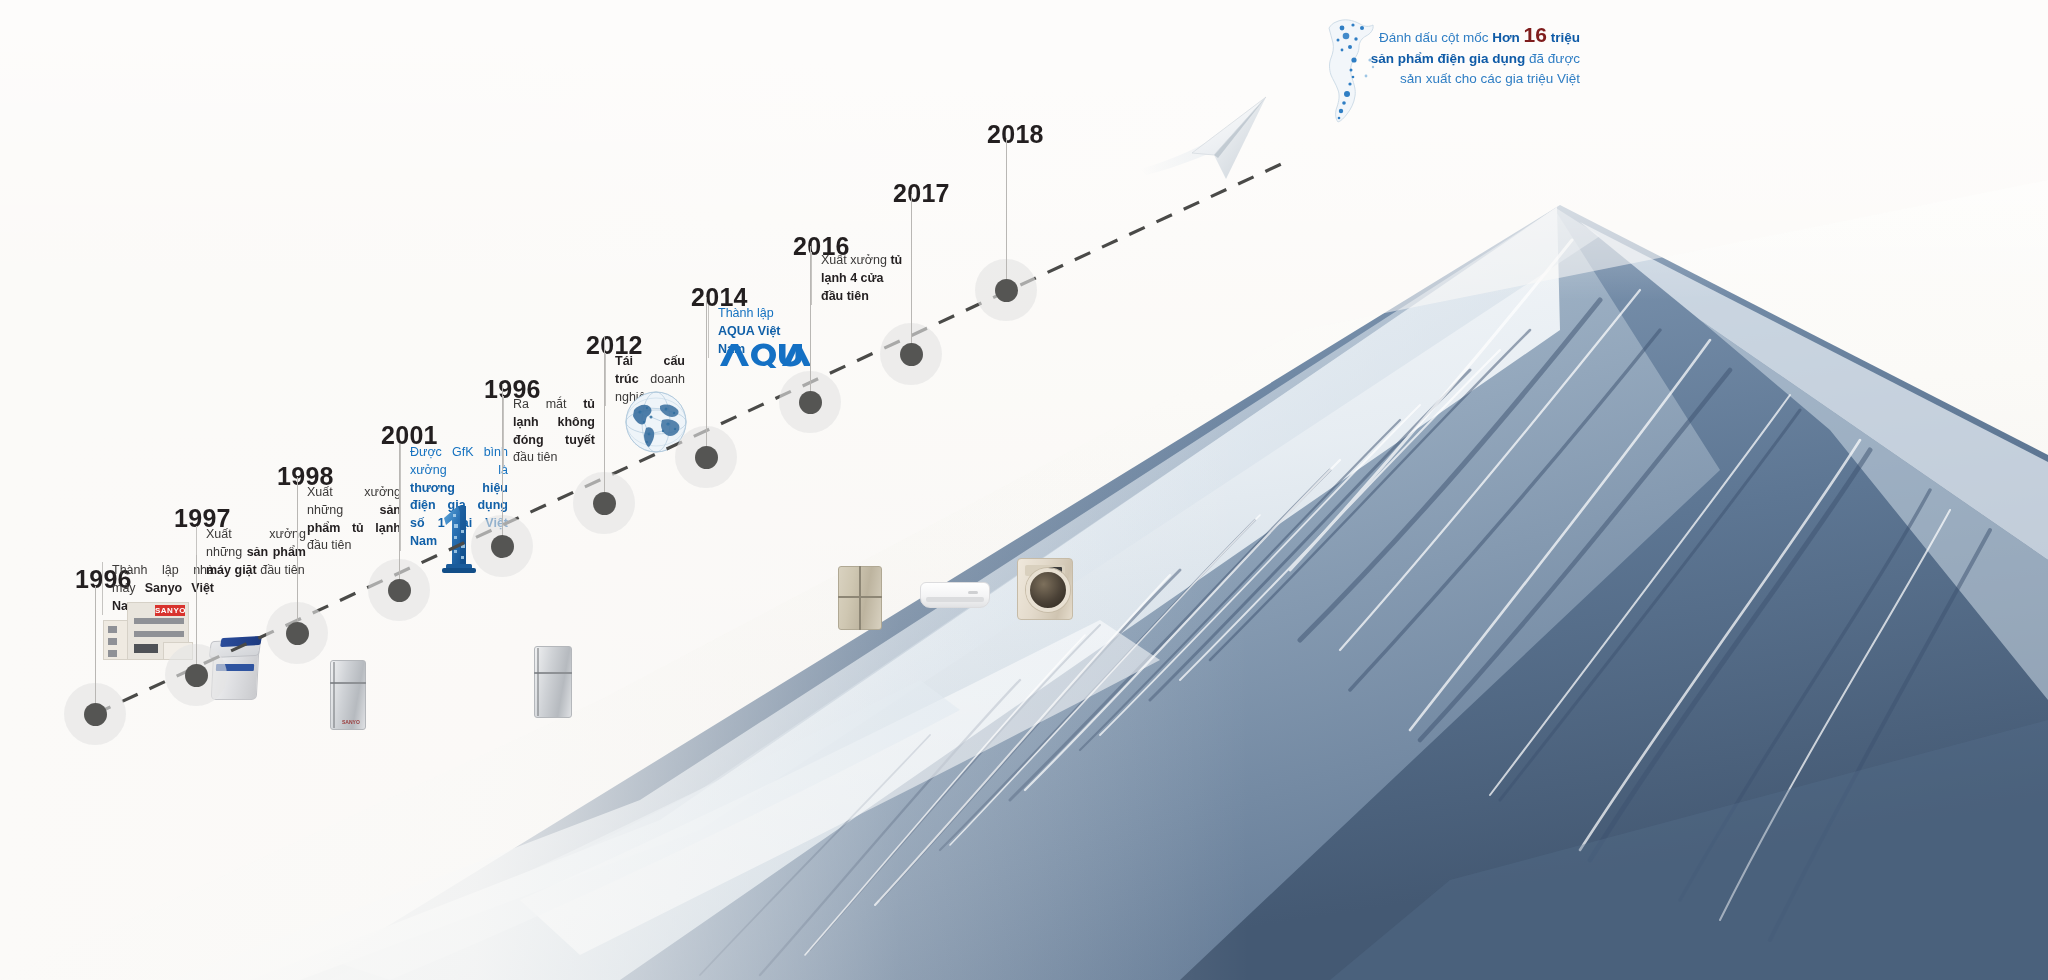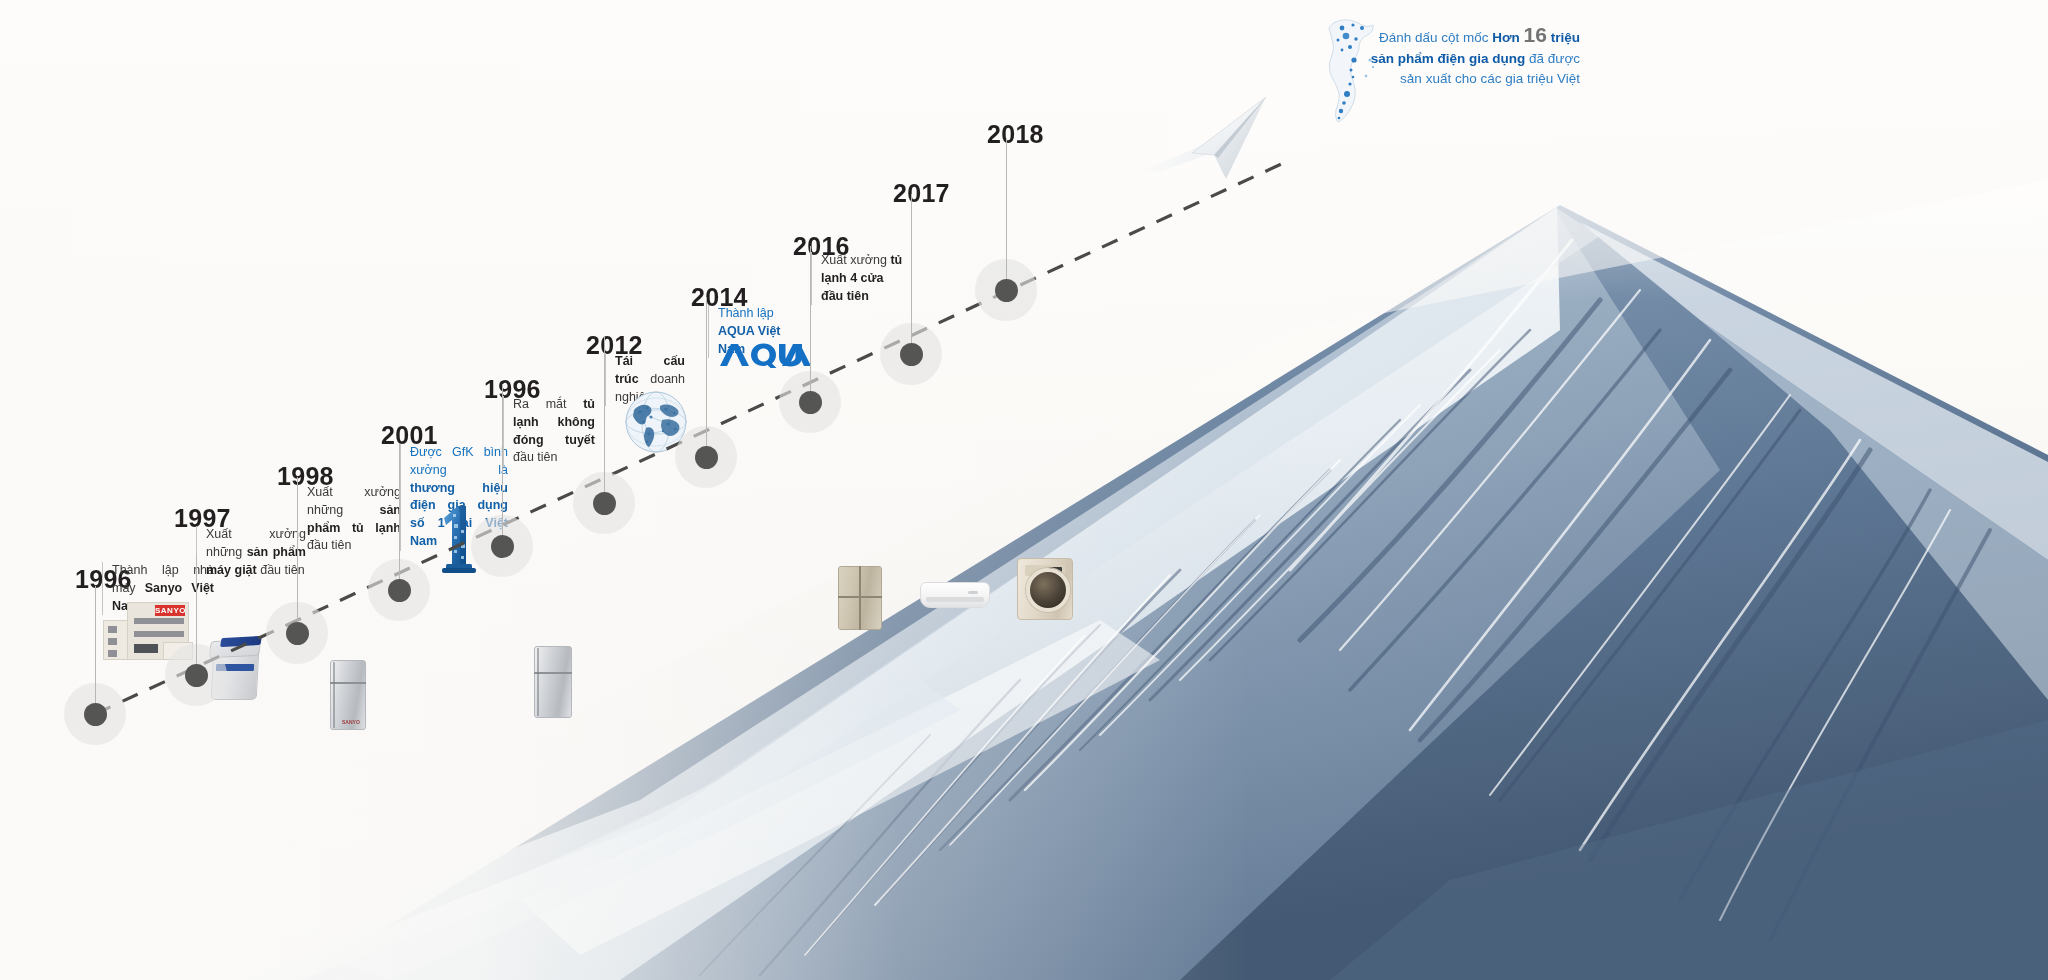--- a/index.html
+++ b/index.html
@@ -234,21 +234,21 @@
   }
   .callout-text {
     font-size: 13.5px;
     line-height: 1.52;
     color: #2f7ec4;
     text-align: right;
     width: 212px;
   }
   .callout-text b { color: #0f5ba7; font-weight: bold; }
   .callout-text .big {
-    font-size: 21px; font-weight: bold; color: #737373;
+    font-size: 21px; font-weight: bold; color: #7f1d1d;
     line-height: 1;
   }
   .vnmap { position: absolute; }
 
   
   #paper-plane { position: absolute; z-index: 9; }
 </style>
 </head>
 <body>
 

